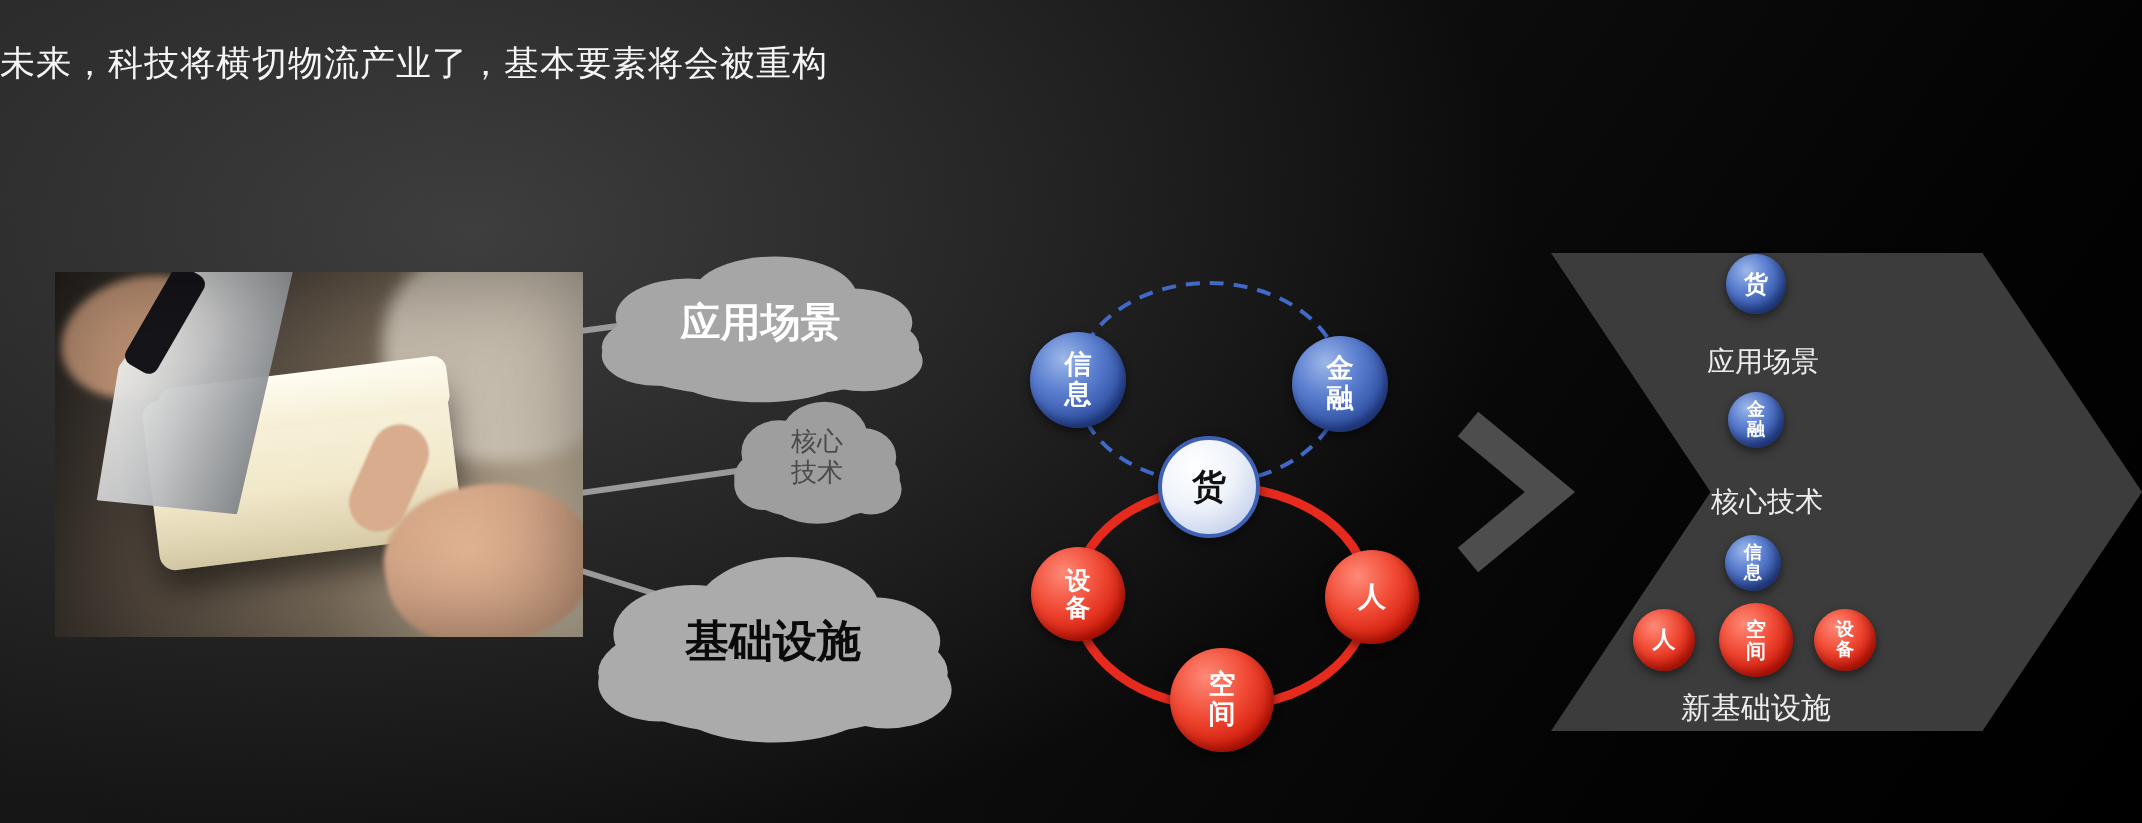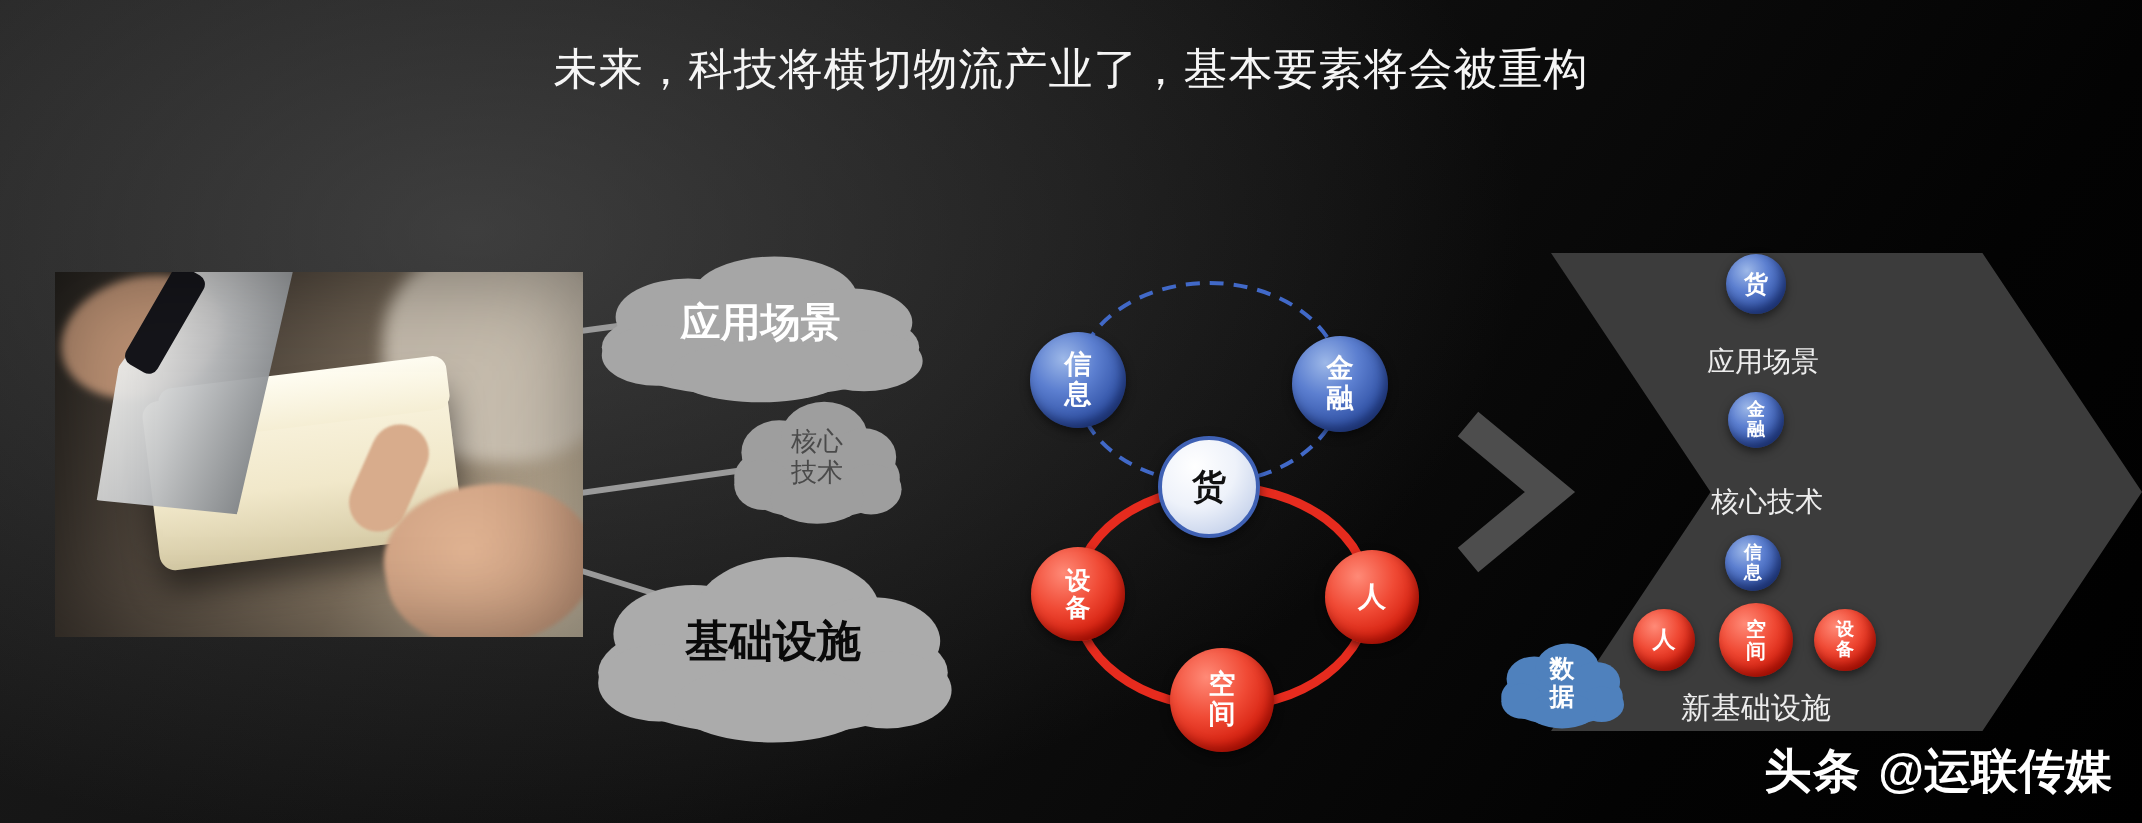--- a/index.html
+++ b/index.html
@@ -4,22 +4,22 @@
 <style>
   html,body { margin:0; padding:0; background:#000; }
   .stage {
     position:relative; width:2142px; height:823px; overflow:hidden;
     font-family:"Liberation Sans", sans-serif;
     background:
       radial-gradient(1700px 1000px at 22% 28%, rgba(95,95,95,.55), rgba(0,0,0,0) 62%),
       linear-gradient(125deg,#1c1c1c 0%, #101010 45%, #030303 80%, #000 100%);
   }
   .title {
-    position:absolute; top:40px; left:0; width:100%; text-align:center;
-    font-size:44px; letter-spacing:1px; font-weight:500; color:#f5f5f5;
+    position:absolute; top:40px; left:0; width:100%; 
+    font-size:35px; letter-spacing:1px; font-weight:500; color:#f5f5f5;
   }
 
   
   .photo { position:absolute; left:55px; top:272px; width:528px; height:365px; overflow:hidden; }
   .photo > div { position:absolute; }
   .ph-bg { inset:0; background:linear-gradient(115deg,#26231f 0%,#4a4138 30%,#7d6f5d 62%,#b4a58e 85%,#c9bda6 100%); }
   .ph-sleeve { right:-40px; top:-30px; width:240px; height:220px; background:#cfc6b8; border-radius:45%; filter:blur(8px); opacity:.85; }
   .ph-hand-left { left:5px; top:5px; width:165px; height:120px; background:#b98f72; border-radius:50%; transform:rotate(-15deg); filter:blur(4px); }
   .ph-block { left:95px; top:112px; width:305px; height:170px; border-radius:16px; transform:rotate(-7deg);
     background:linear-gradient(180deg,#fbf6e3 0%,#f1e8ca 60%,#d6cba6 100%); box-shadow:0 20px 32px rgba(0,0,0,.5); }
@@ -177,26 +177,15 @@
     <span class="txt">人</span>
   </div>
   <div class="node node-red" style="left:1756px;top:640px;width:74px;height:74px;font-size:20px">
     <span class="txt">空间</span>
   </div>
   <div class="node node-red" style="left:1845px;top:640px;width:62px;height:62px;font-size:18px">
     <span class="txt">设备</span>
   </div>
   <div class="panel-label" style="left:1756px;top:708px;font-size:30px">新基础设施</div>
 
-  <div class="cloud cloud-data">
-    <svg viewBox="0 0 200 120" preserveAspectRatio="none">
-        <use href="#cloudShape" fill="#4f81bd"></use>
-      </svg>
-    <div class="ctext">
-        <span class="txt-1col">数据</span>
-      </div>
-  </div>
 
-  <div class="watermark">
-    <span class="wm-brand">头条</span><span class="wm-handle">@运联传媒</span>
-  </div>
 
 </div>
 
 </body></html>

